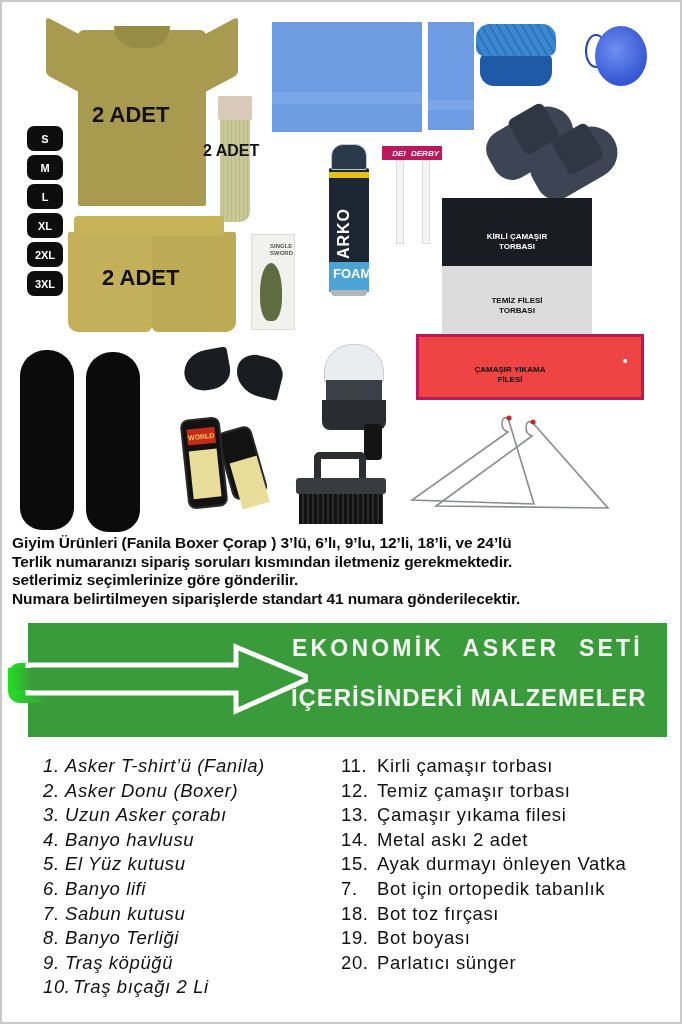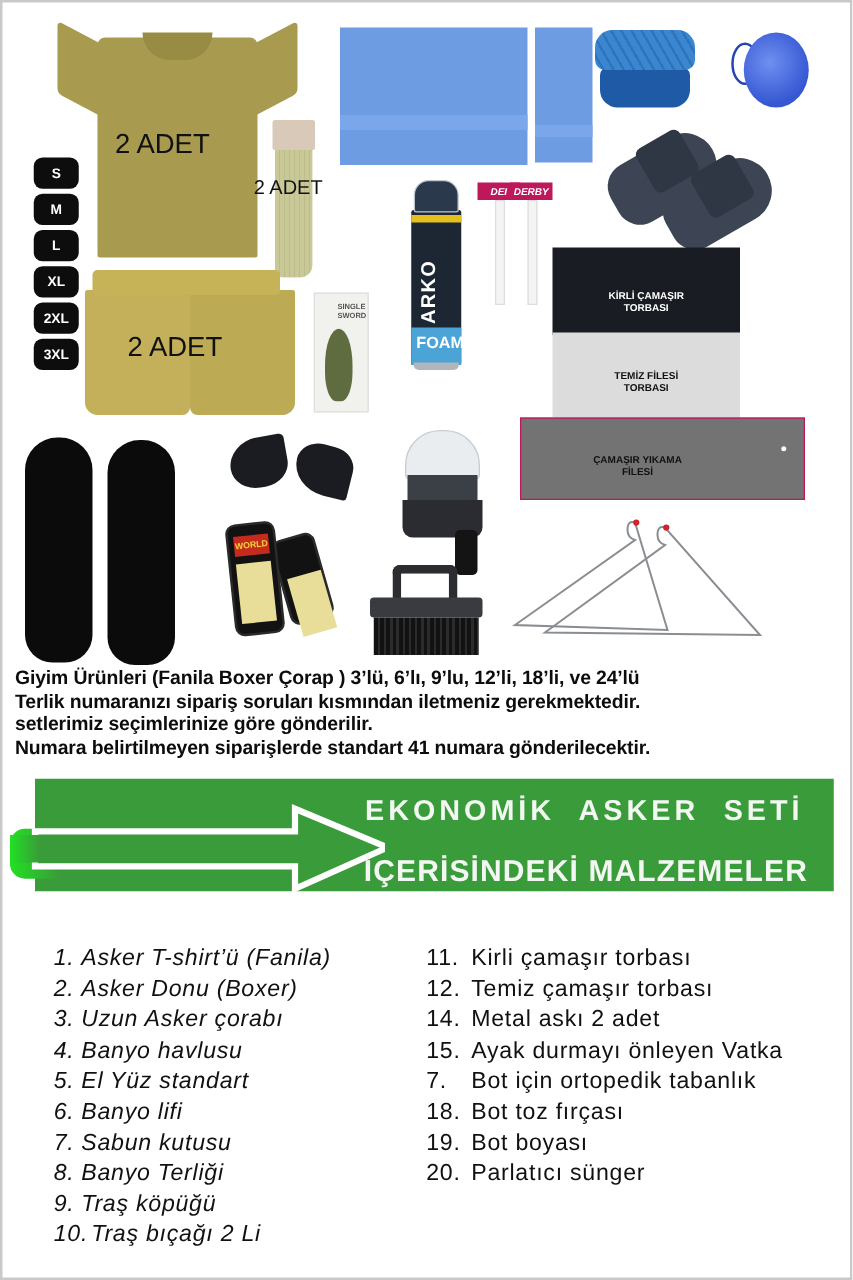--- a/index.html
+++ b/index.html
@@ -7,21 +7,21 @@
   body { font-family: "Liberation Sans", "DejaVu Sans", sans-serif; color: #111; position: relative; }
   .frame { position: absolute; left: 0; top: 0; width: 682px; height: 1024px; border: 2px solid #c9c9c9; }
   .abs { position: absolute; }
 
   
   .tshirt { left: 46px; top: 22px; width: 192px; height: 184px; }
   .tshirt .body { position:absolute; left: 32px; top: 8px; width: 128px; height: 176px; background: #a89a4e; border-radius: 6px 6px 2px 2px; }
   .tshirt .slv-l { position:absolute; left: 0px; top: 10px; width: 58px; height: 58px; background: #a89a4e; transform: skewY(28deg); border-radius: 4px; }
   .tshirt .slv-r { position:absolute; right: 0px; top: 10px; width: 58px; height: 58px; background: #a89a4e; transform: skewY(-28deg); border-radius: 4px; }
   .tshirt .neck { position:absolute; left: 68px; top: 4px; width: 56px; height: 22px; border-radius: 0 0 28px 28px; background: #988b43; }
-  .adet-label { position:absolute; font-weight: normal; color: #111; white-space: nowrap; }
+  .adet-label { position:absolute; font-weight: bold; color: #111; white-space: nowrap; }
   .tshirt .adet-label { left: 46px; top: 80px; font-size: 22px; }
 
   
   .sizes { left: 27px; top: 126px; width: 36px; }
   .size-badge { width: 36px; height: 25px; background: #0d0d0d; color: #fff; border-radius: 7px; margin-bottom: 4px;
     font-size: 11px; font-weight: bold; display: flex; align-items: center; justify-content: center; }
 
   
   .socks { left: 214px; top: 96px; width: 50px; height: 128px; }
   .socks .tag { position:absolute; left: 4px; top: 0; width: 34px; height: 24px; background: #d8c9b8; border-radius: 2px; }
@@ -81,21 +81,21 @@
   .razor .head { position:absolute; width: 34px; height: 14px; background: #be185d; color: #fff; font-size: 8px; font-weight: bold; font-style: italic; display:flex; align-items:center; justify-content:center; }
   .razor .handle { position:absolute; width: 8px; height: 84px; background: #f4f4f4; border: 1px solid #ddd; }
   .razor.r1 .head { left: 0; top: 0; }
   .razor.r1 .handle { left: 14px; top: 14px; }
   .razor.r2 .head { left: 26px; top: 0; }
   .razor.r2 .handle { left: 40px; top: 14px; }
 
   
   .bag-dirty { left: 442px; top: 198px; width: 150px; height: 70px; background: #1a1c24; color: #fff; font-weight: bold; font-size: 8px; text-align: center; padding-top: 34px; line-height: 10px; }
   .bag-clean { left: 442px; top: 266px; width: 150px; height: 68px; background: #dcdcdc; font-weight: bold; font-size: 8px; text-align: center; padding-top: 30px; line-height: 10px; }
-  .bag-net { left: 416px; top: 334px; width: 228px; height: 66px; background: #737373; border: 1px solid #be185d; font-weight: bold; font-size: 8px; text-align: center; padding-top: 28px; line-height: 10px; padding-right: 40px; }
+  .bag-net { left: 416px; top: 334px; width: 228px; height: 66px; background: #ef4444; border: 3px solid #be185d; font-weight: bold; font-size: 8px; text-align: center; padding-top: 28px; line-height: 10px; padding-right: 40px; }
   .bag-net .hole { position:absolute; right: 14px; top: 22px; width: 4px; height: 4px; background: #fff; border-radius: 50%; }
 
   
   .insole { position:absolute; width: 54px; height: 180px; background: #0b0b0b; border-radius: 26px 26px 22px 22px; }
   .insole.i1 { left: 20px; top: 350px; }
   .insole.i2 { left: 86px; top: 352px; }
 
   
   .pad { position:absolute; width: 46px; height: 40px; background: #1a1c22; }
   .pad.p1 { left: 184px; top: 350px; border-radius: 60% 10% 50% 50%; transform: rotate(-10deg); }
@@ -123,21 +123,21 @@
     background: repeating-linear-gradient(90deg, #121212 0 3px, #2b2b2b 3px 5px); }
 
   
   .hangers { left: 408px; top: 414px; width: 210px; height: 100px; }
 
   
   .info { left: 12px; top: 534px; width: 664px; font-weight: bold; font-size: 15.5px; line-height: 18.5px; color: #0c0c0c; letter-spacing: -0.1px; }
   .info div { white-space: nowrap; }
 
   
-  .banner { left: 28px; top: 623px; width: 639px; height: 90px; background: #3a9b3a; }
+  .banner { left: 28px; top: 623px; width: 639px; height: 114px; background: #3a9b3a; }
   .banner .tail { position:absolute; left: -20px; top: 40px; width: 40px; height: 40px; background: linear-gradient(90deg, #22e022, #3a9b3a); border-radius: 12px 0 0 12px; }
   .banner svg { position:absolute; left: -20px; top: 0; }
   .banner .line1, .banner .line2 { position:absolute; color: #f2f7f2; font-weight: bold; white-space: nowrap; }
   .banner .line1 { left: 264px; top: 12px; font-size: 23px; letter-spacing: 3.2px; word-spacing: 10px; }
   .banner .line2 { left: 263px; top: 61px; font-size: 24px; letter-spacing: 0.9px; }
 
   
   .list { position: absolute; top: 754px; font-size: 18.5px; line-height: 24.6px; color: #111; letter-spacing: 0.6px; }
   .list.left { left: 43px; font-style: italic; }
   .list.right { left: 341px; }
@@ -303,30 +303,31 @@
   </svg>
   <div class="line1">EKONOMİK ASKER SETİ</div>
   <div class="line2">İÇERİSİNDEKİ MALZEMELER</div>
 </div>
 
 <ul class="list left">
   <li><span class="num">1.</span><span>Asker T-shirt’ü (Fanila)</span></li>
   <li><span class="num">2.</span><span>Asker Donu (Boxer)</span></li>
   <li><span class="num">3.</span><span>Uzun Asker çorabı</span></li>
   <li><span class="num">4.</span><span>Banyo havlusu</span></li>
-  <li><span class="num">5.</span><span>El Yüz standart</span></li>
+  <li><span class="num">5.</span><span>El Yüz kutusu</span></li>
   <li><span class="num">6.</span><span>Banyo lifi</span></li>
   <li><span class="num">7.</span><span>Sabun kutusu</span></li>
   <li><span class="num">8.</span><span>Banyo Terliği</span></li>
   <li><span class="num">9.</span><span>Traş köpüğü</span></li>
   <li><span class="num" style="min-width:30px">10.</span><span>Traş bıçağı 2 Li</span></li>
 </ul>
 
 <ul class="list right">
   <li><span class="num">11.</span><span>Kirli çamaşır torbası</span></li>
   <li><span class="num">12.</span><span>Temiz çamaşır torbası</span></li>
+  <li><span class="num">13.</span><span>Çamaşır yıkama filesi</span></li>
   <li><span class="num">14.</span><span>Metal askı 2 adet</span></li>
   <li><span class="num">15.</span><span>Ayak durmayı önleyen Vatka</span></li>
   <li><span class="num">7.</span><span>Bot için ortopedik tabanlık</span></li>
   <li><span class="num">18.</span><span>Bot  toz fırçası</span></li>
   <li><span class="num">19.</span><span>Bot boyası</span></li>
   <li><span class="num">20.</span><span>Parlatıcı sünger</span></li>
 </ul>
 
 </body></html>

